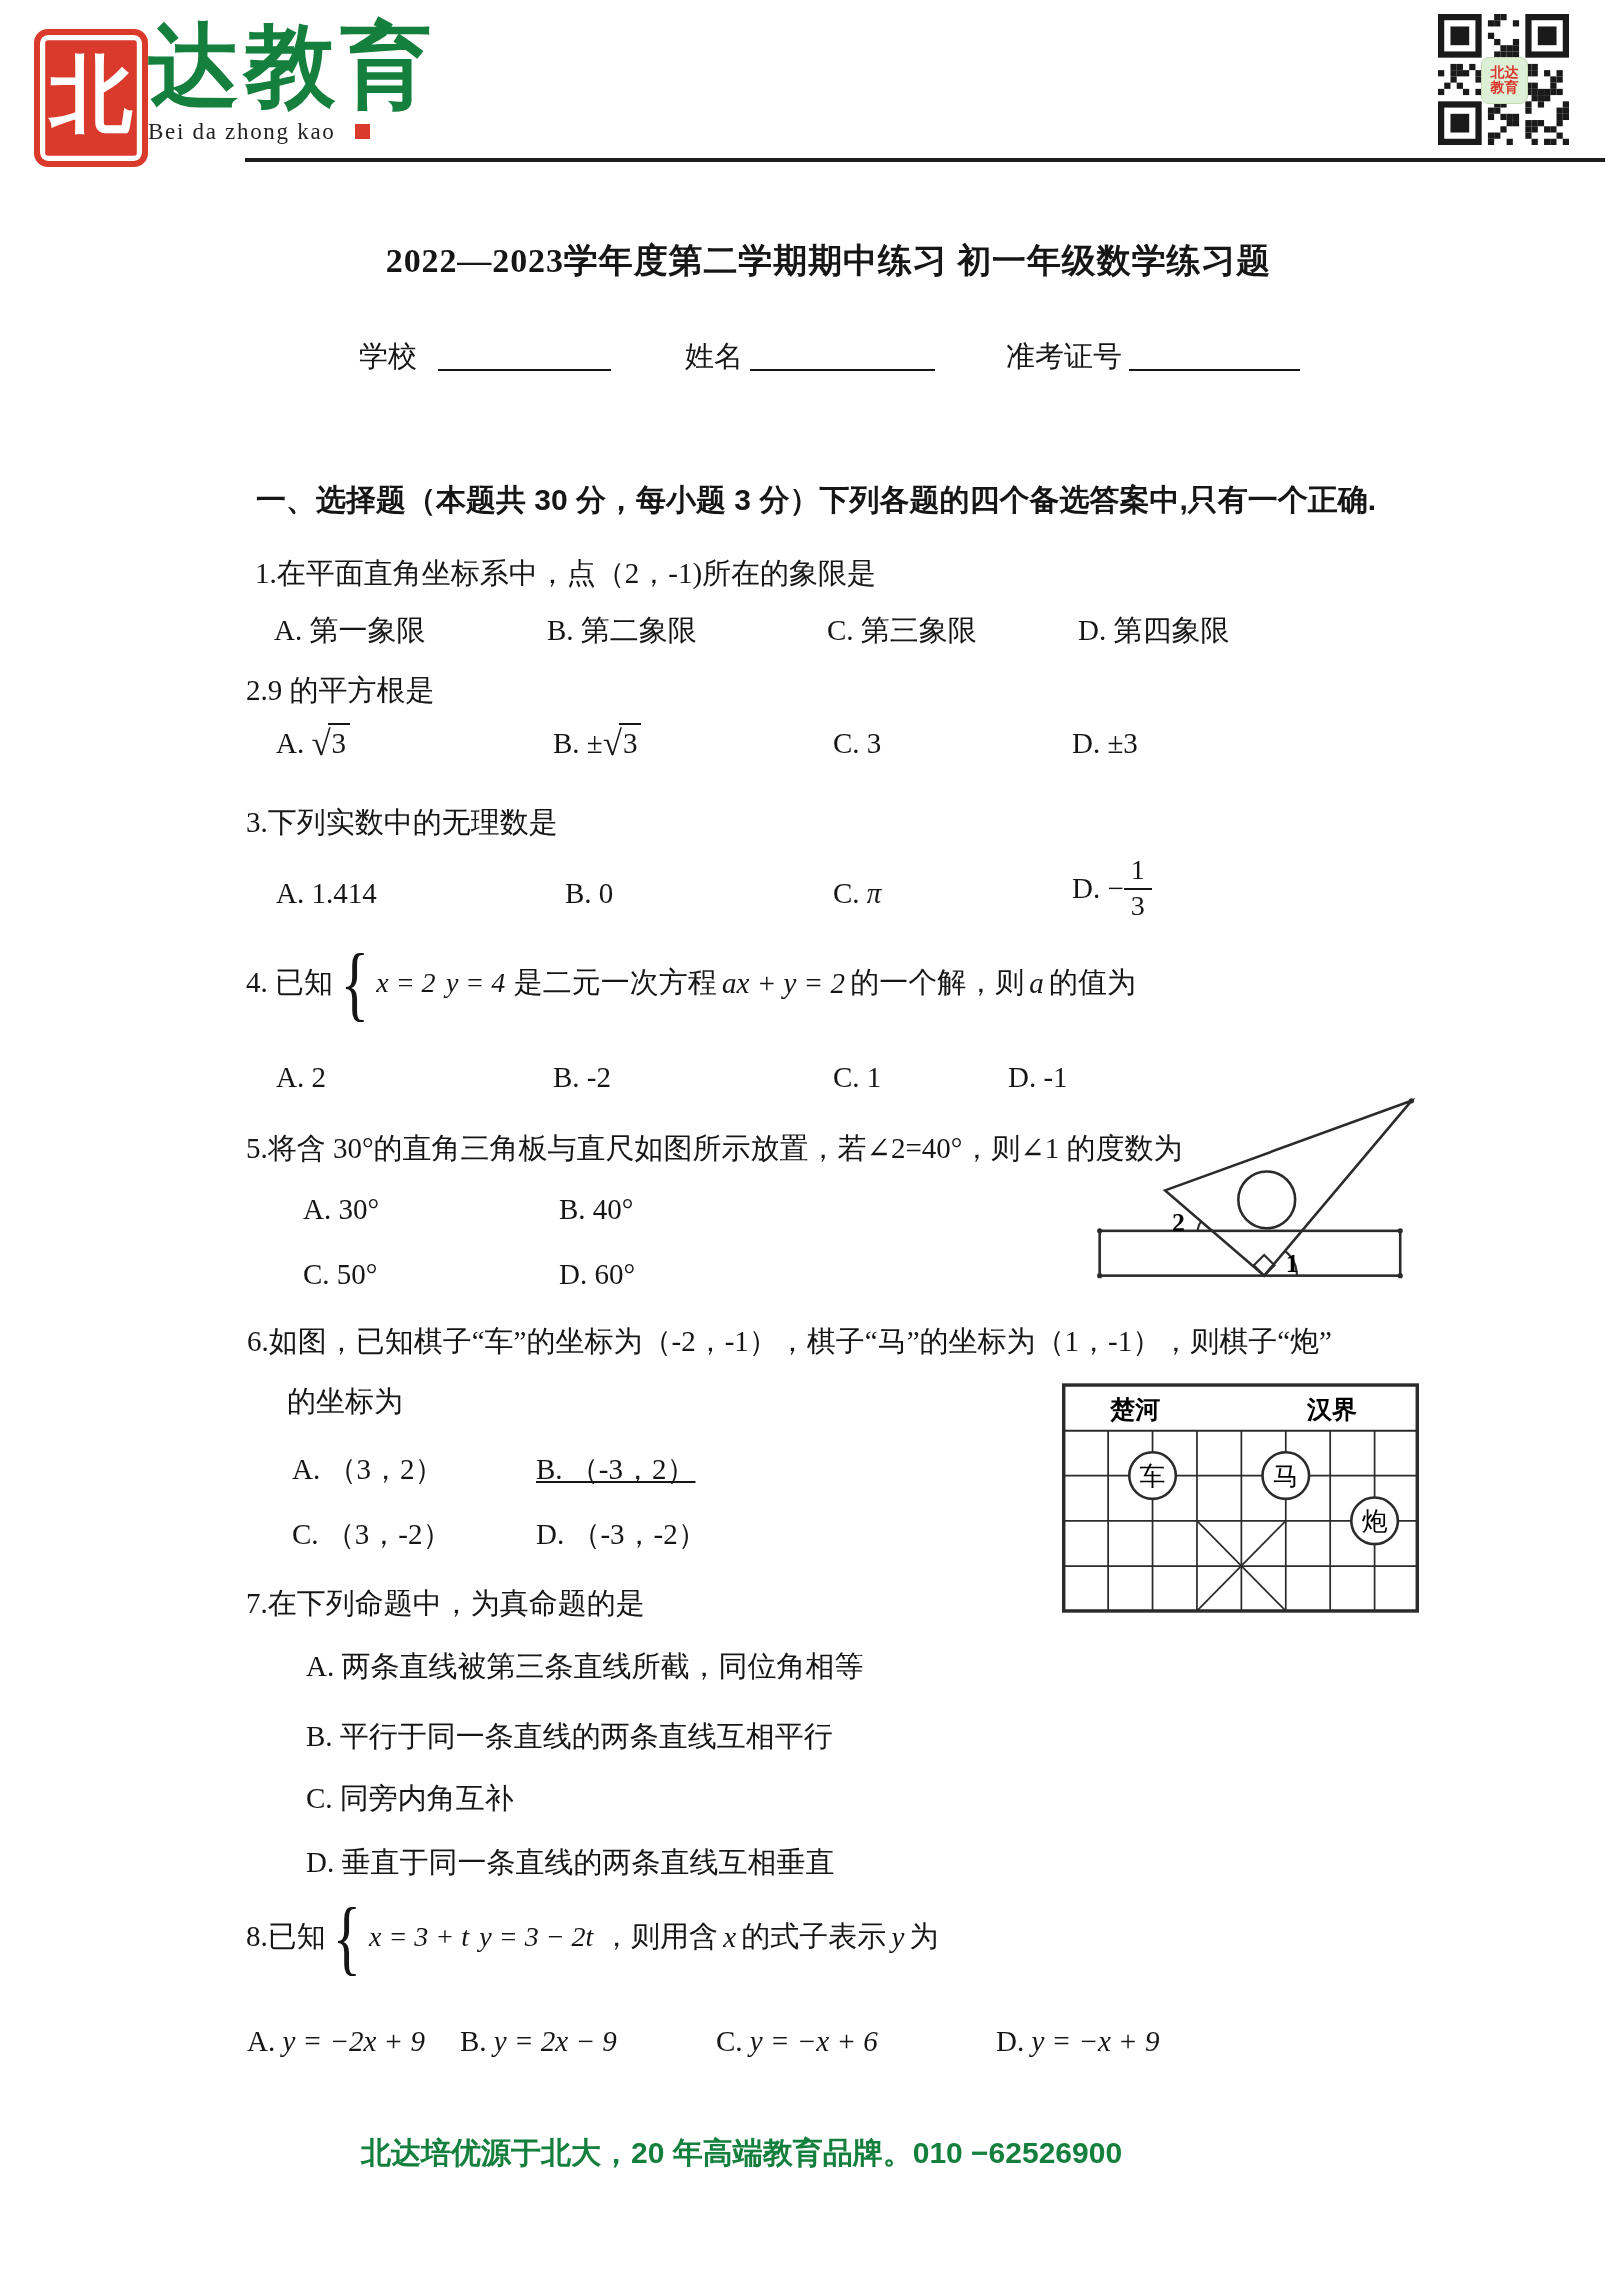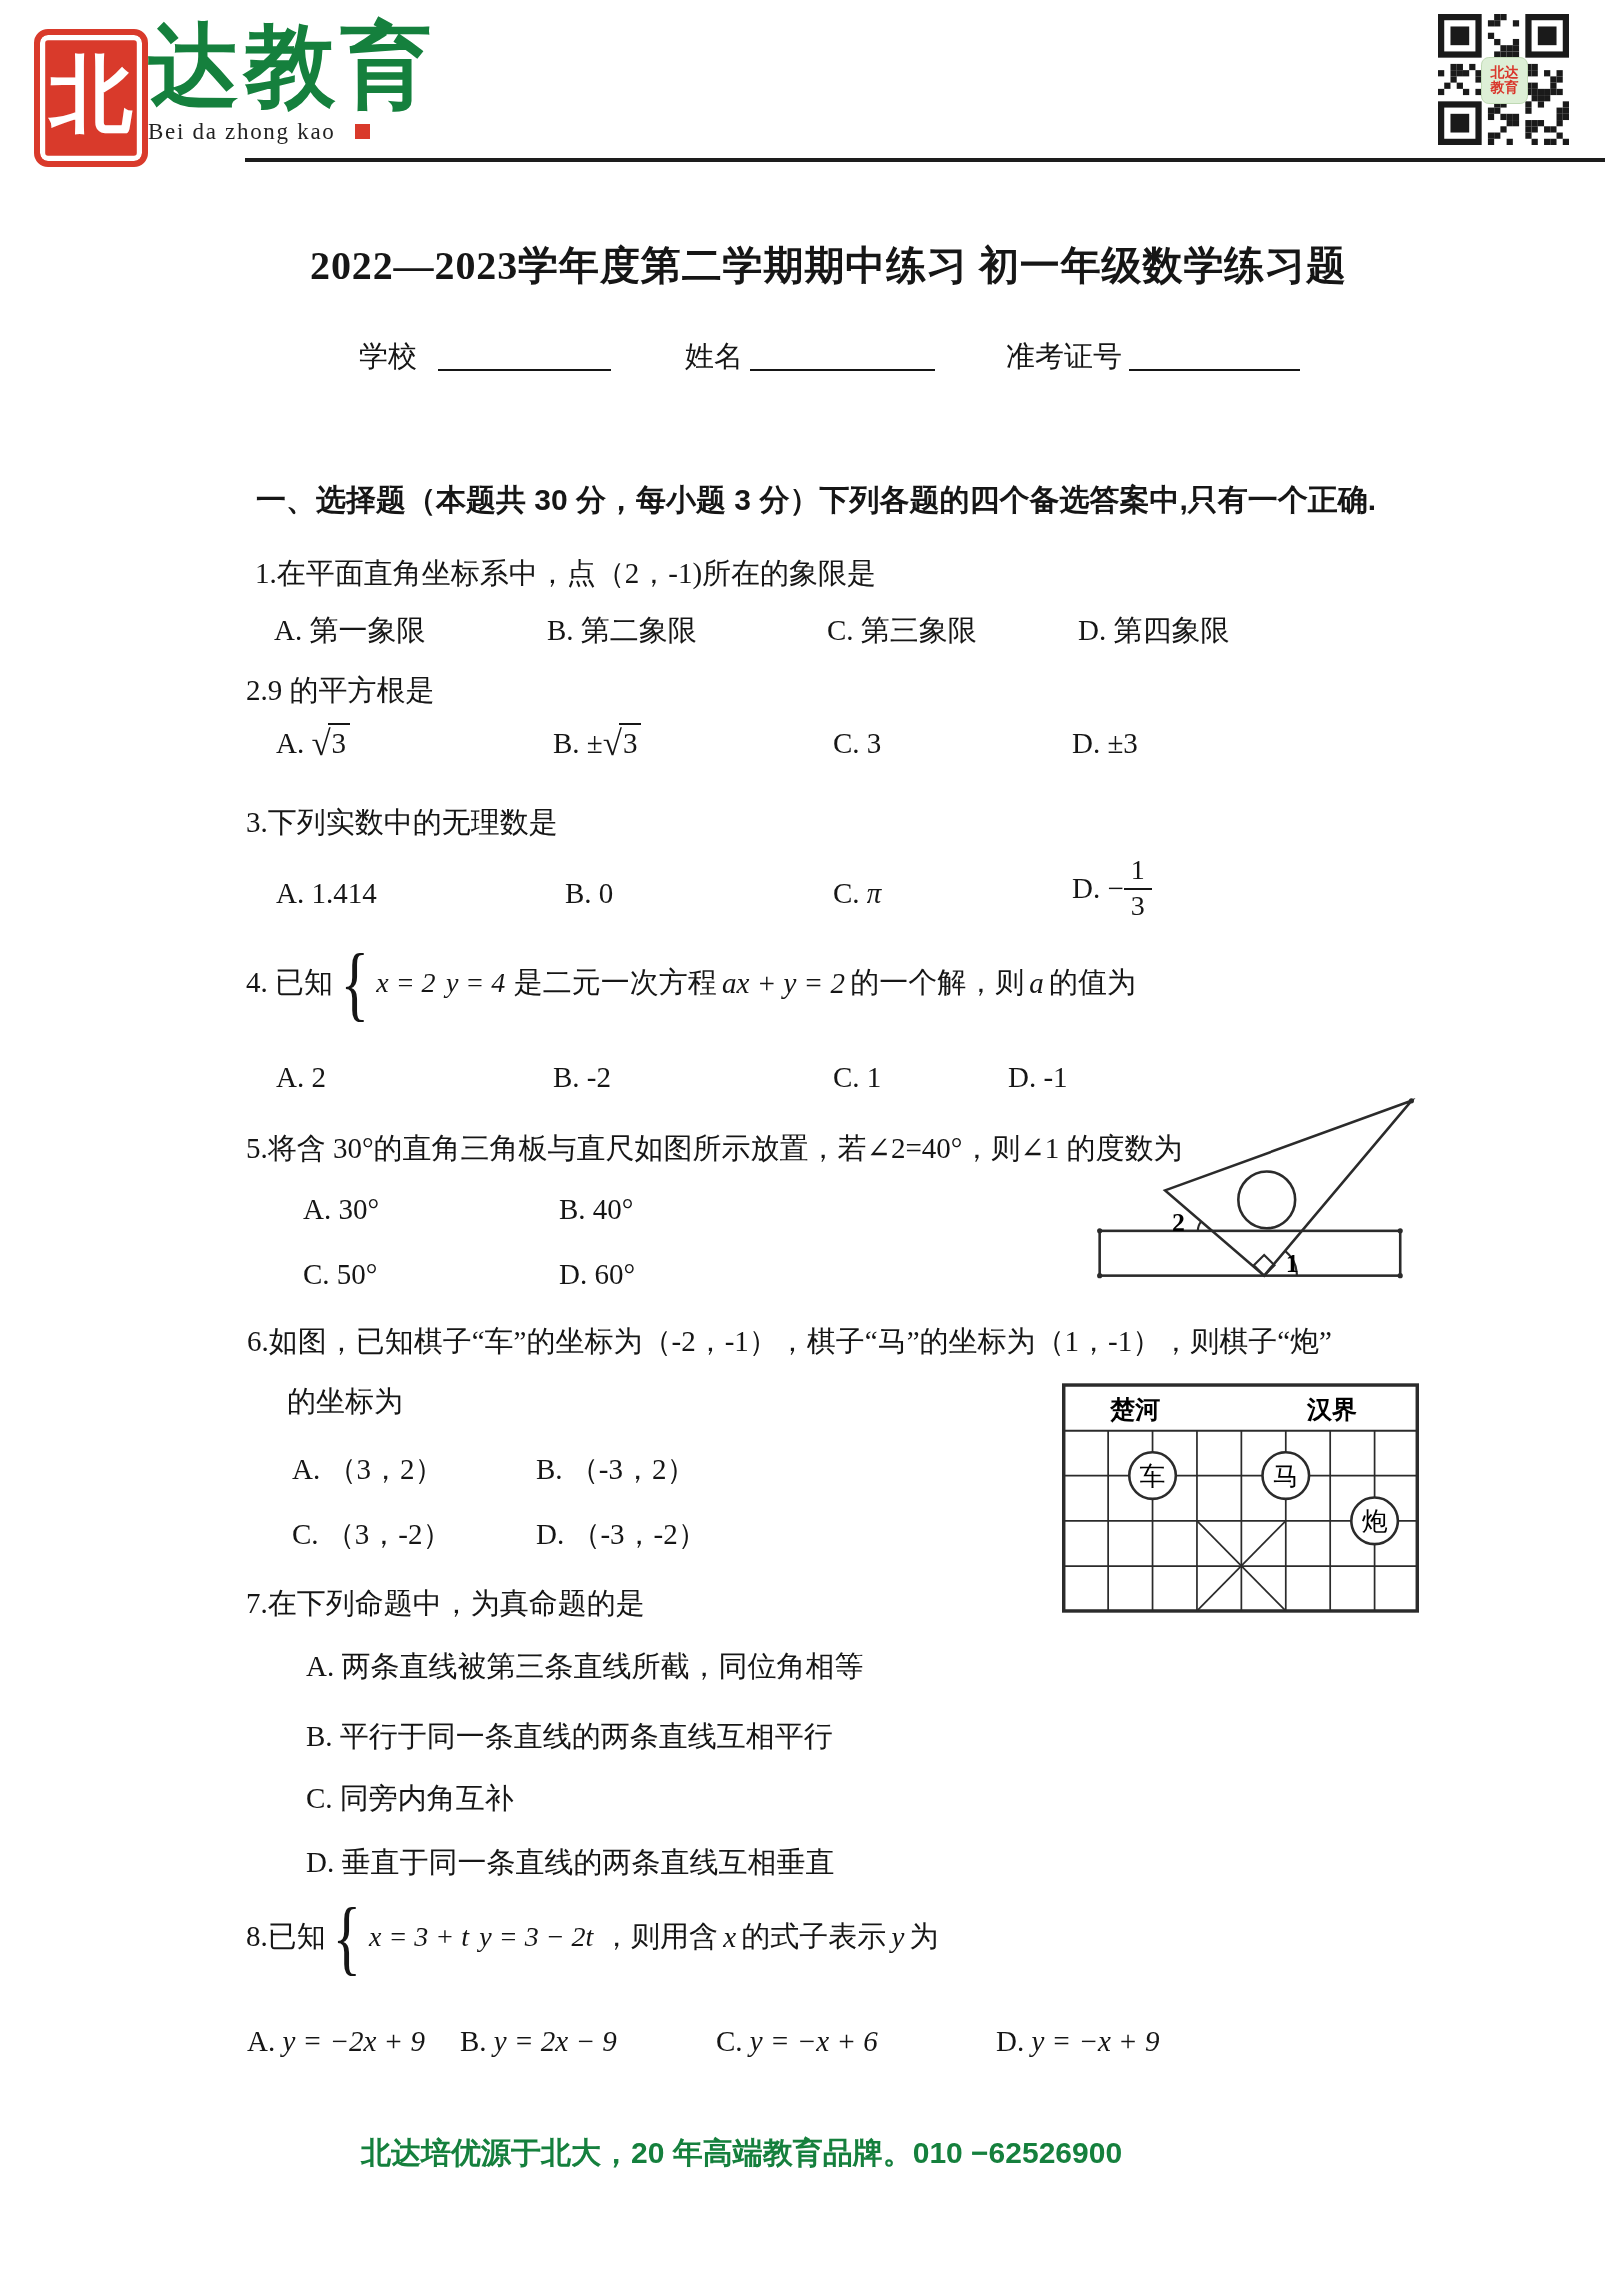--- a/index.html
+++ b/index.html
@@ -15,21 +15,21 @@
   .logo-text{left:148px;top:21px;font-size:91px;font-weight:900;letter-spacing:5.2px;line-height:1;}
   .logo-caption{left:148px;top:119px;font-size:23px;letter-spacing:1.7px;color:#222;}
   .caption-square{display:inline-block;width:15.5px;height:15.5px;background:#d93a2b;margin-left:19px;}
   .slogan{left:464px;top:123px;font-size:28.5px;font-weight:700;}
   .rule{left:245px;top:158px;width:1360px;height:3.5px;background:#1d1d1d;}
   .qr{left:1438px;top:14px;width:131px;height:131px;}
   .qr-center{position:absolute;left:43px;top:43px;width:45px;height:45px;background:#ddefd6;
              border:1.7px solid #bfd9b4;border-radius:7.8px;display:flex;flex-direction:column;
              align-items:center;justify-content:center;line-height:1.05;}
   .qr-center span{font-size:14px;font-weight:700;color:#d9372c;}
-  .title{left:52px;top:238px;width:1553px;text-align:center;font-size:40px;font-weight:700;letter-spacing:0.9px;}
+  .title{left:52px;top:238px;width:1553px;text-align:center;font-size:34px;font-weight:700;letter-spacing:0.9px;}
   .field{top:337px;font-size:29px;}
   .blank{display:inline-block;border-bottom:2.6px solid #161616;height:28px;vertical-align:-5.2px;}
   .section{left:256px;top:480px;font-size:30px;font-weight:700;}
   .q{font-size:29px;}
   .opt{font-size:29px;}
   .math{font-style:italic;}
   .rad{display:inline-block;font-size:35px;line-height:1;transform:translateY(1.7px);}
   .radicand{display:inline-block;border-top:2.6px solid #161616;padding:1.7px 3.5px 0 3.5px;margin-left:-2.6px;}
   .frac{display:inline-flex;flex-direction:column;align-items:center;vertical-align:middle;
         line-height:1.15;font-size:28px;}
@@ -243,21 +243,21 @@
     <circle cx="4" cy="226" r="3" fill="#2b2b2b"></circle>
     <circle cx="353" cy="226" r="3" fill="#2b2b2b"></circle>
     <circle cx="366" cy="23" r="3" fill="#2b2b2b"></circle>
     <text x="220" y="222" font-size="30" font-weight="bold" class="serifnum">1</text>
     <text x="88" y="174" font-size="30" font-weight="bold" class="serifnum">2</text>
   </svg>
 
   <div class="abs q" style="left:247px;top:1322px;">6.如图，已知棋子“车”的坐标为（-2，-1），棋子“马”的坐标为（1，-1），则棋子“炮”</div>
   <div class="abs q" style="left:287px;top:1382px;">的坐标为</div>
   <span class="abs opt" style="left:292px;top:1450px;">A. （3，2）</span>
-  <span class="abs opt" style="left:536px;top:1450px;">B. （-3，2）</span>
+  <span class="abs opt" style="left:536px;top:1450px;text-decoration:underline;">B. （-3，2）</span>
   <span class="abs opt" style="left:292px;top:1515px;">C. （3，-2）</span>
   <span class="abs opt" style="left:536px;top:1515px;">D. （-3，-2）</span>
 
   <svg class="abs" style="left:1062px;top:1383px;" width="357" height="230" viewBox="0 0 414 266">
     <rect x="2" y="2" width="410" height="262" fill="none" stroke="#2b2b2b" stroke-width="4"></rect>
     <line x1="2" y1="55" x2="412" y2="55" stroke="#2b2b2b" stroke-width="2.5"></line>
     <g stroke="#2b2b2b" stroke-width="2">
       <line x1="53.5" y1="55" x2="53.5" y2="264"></line>
         <line x1="105" y1="55" x2="105" y2="264"></line>
       <line x1="156.5" y1="55" x2="156.5" y2="264"></line>

